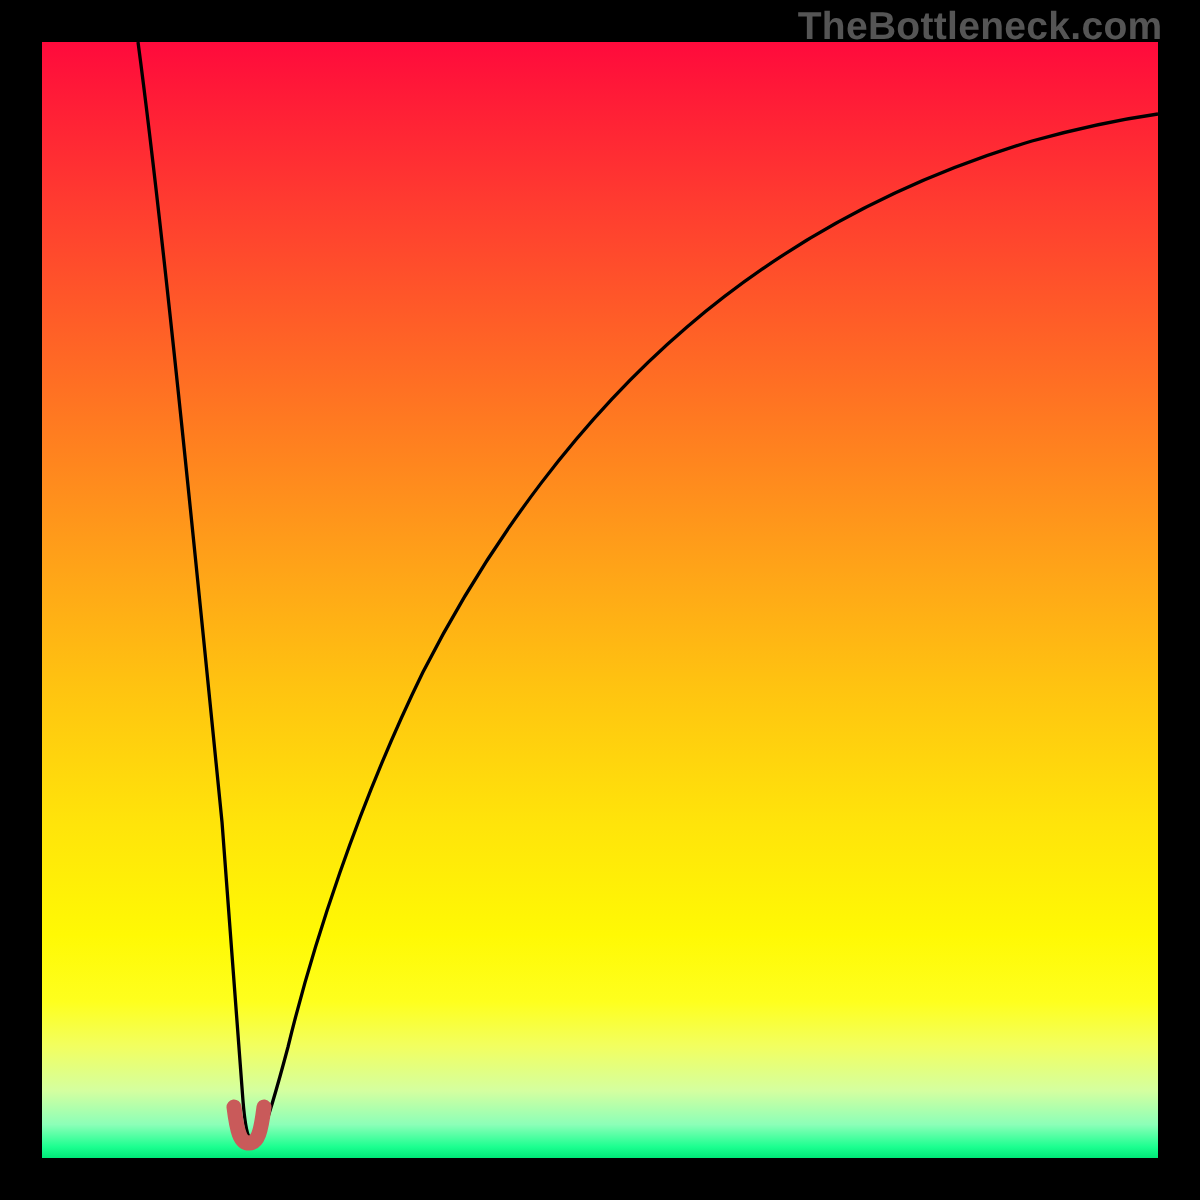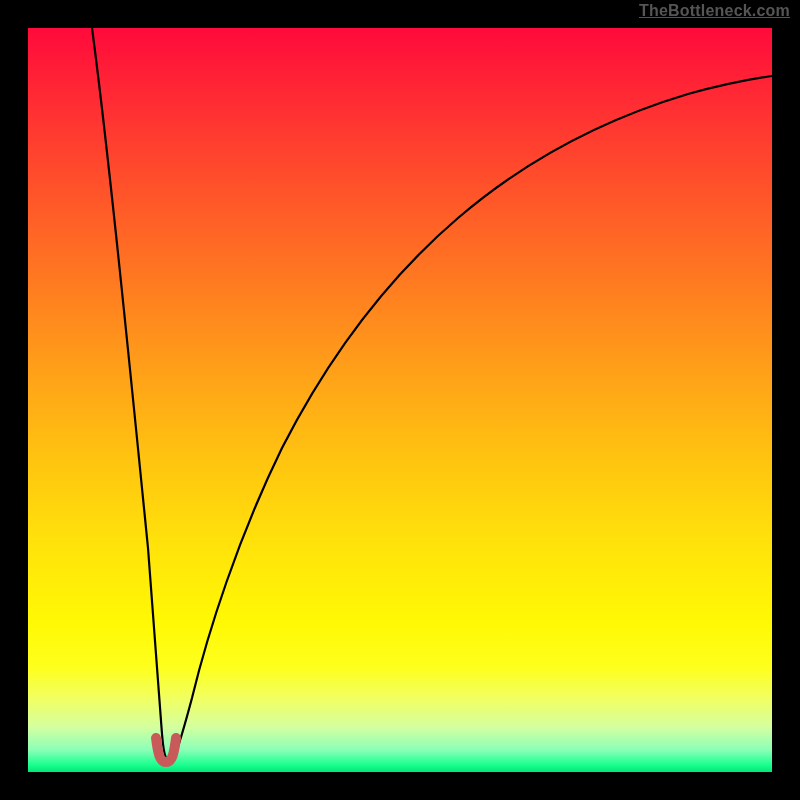--- a/index.html
+++ b/index.html
@@ -6,28 +6,27 @@
     html, body { width: 800px; height: 800px; overflow: hidden; }
     .outer {
       width: 800px;
       height: 800px;
       background: #000;
       position: relative;
     }
     .attribution {
       position: absolute;
       top: 2px;
-      right: 10px;
+      right: 25px;
       color: #555;
       font-family: Arial, Helvetica, sans-serif;
-      font-size: 16px;
+      font-size: 26px;
       font-weight: bold;
       letter-spacing: 0.2px;
       z-index: 10;
-      text-decoration: underline;
     }
     .plot {
       position: absolute;
       left: 28px;
       top: 28px;
       width: 744px;
       height: 744px;
       overflow: hidden;
     }
     .gradient-bg {

